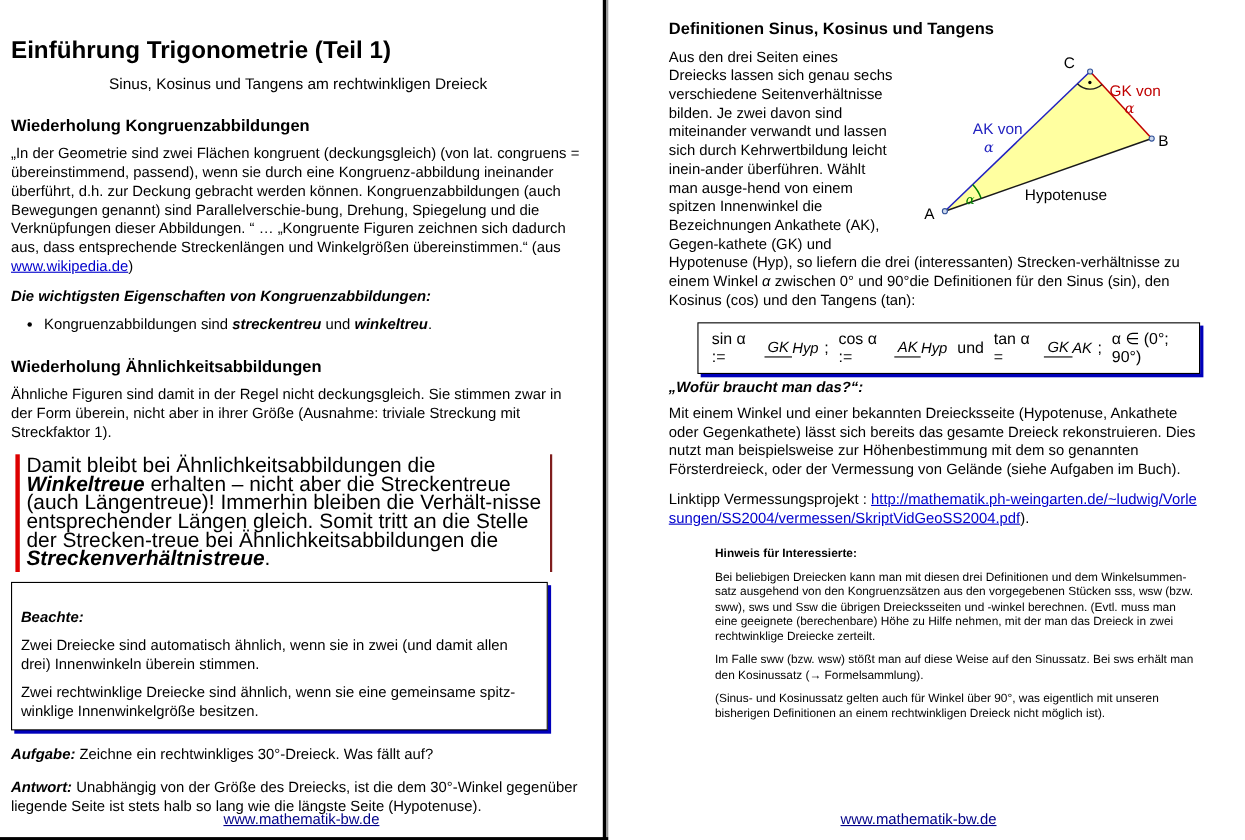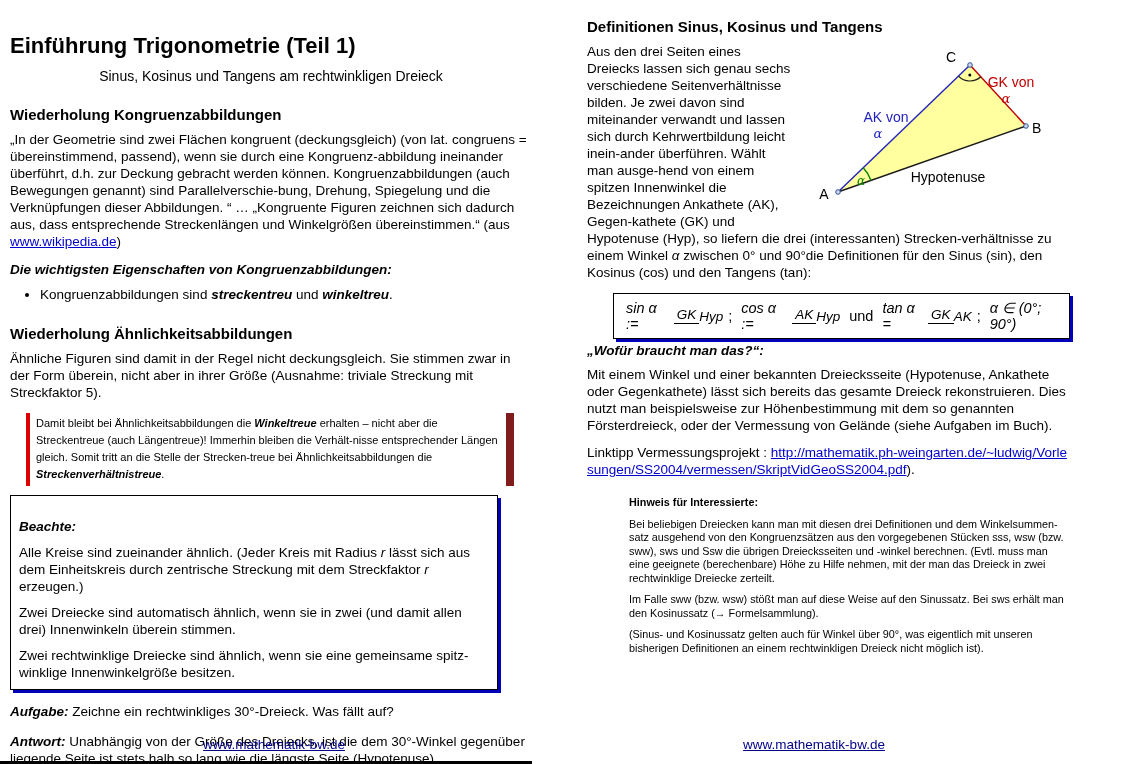--- a/index.html
+++ b/index.html
@@ -3,62 +3,62 @@
 <meta charset="utf-8">
 <style>
   html,body{margin:0;padding:0;}
   body{
     width:1132px;height:764px;position:relative;background:#ffffff;
     font-family:"Liberation Sans",sans-serif;color:#000;overflow:hidden;
     -webkit-font-smoothing:antialiased;
   }
   .page{position:absolute;top:0;height:764px;box-sizing:border-box;background:#fff;}
   .page-left{left:0;width:548px;padding:0 16px 0 10px;}
-  .page-right{left:532px;width:574px;padding:0 36px 0 55px;}
+  .page-right{left:553px;width:574px;padding:0 36px 0 55px;}
   .divider{position:absolute;left:548px;top:0;width:10px;height:764px;
     background:linear-gradient(to right,#000 0 3px,#9a9a9a 3px 7px,#000 7px 10px);}
   .bottom-edge{position:absolute;left:0;bottom:0;width:1005px;height:3px;background:#000;}
 
   .doc-title{margin:34px 0 0;text-align:left;font-size:22px;font-weight:bold;line-height:24px;}
   .doc-subtitle{margin:10px 0 0;text-align:center;font-size:14px;}
   h3.sect{font-size:15px;font-weight:bold;margin:22px 0 6px;}
   p.body{font-size:13.5px;line-height:17px;margin:8px 0;}
   .bi{font-weight:bold;font-style:italic;}
   .it{font-style:italic;}
   .props-heading{font-size:13.5px;margin:12px 0 0;}
   ul.bullets{margin:9px 0 0 30px;padding:0;font-size:13.5px;line-height:17px;}
   ul.bullets li{margin:0;}
 
   a.link-blue{color:#0000cc;text-decoration:underline;cursor:pointer;}
   a.link-navy{color:#000088;text-decoration:underline;cursor:pointer;}
 
-  .redbox{width:488px;box-sizing:border-box;margin:12px 16px 0;
-    border-left:4px solid #dd0000;border-right:8px solid #7f1d1d;padding:2px 5px 3px 6px;
-    font-size:11px;line-height:17px;}
+  .redbox{width:488px;box-sizing:border-box;margin:12px 4px 0;
+    border-left:4px solid #dd0000;border-right:2px solid #7f1d1d;padding:2px 5px 3px 6px;
+    font-size:19px;line-height:17px;}
   .bluebox{width:488px;box-sizing:border-box;margin:9px 0 0;
     border:1px solid #000;box-shadow:3px 3px 0 #0000bb;padding:20px 8px 8px;
     font-size:13.5px;line-height:17px;}
   .bluebox p{margin:9px 0 0;}
   .bluebox .head{margin:2px 0 0;}
 
   .qa{font-size:13.5px;line-height:17px;margin:13px 0 0;}
 
   .footer{position:absolute;bottom:12px;left:0;width:100%;text-align:center;font-size:13.5px;}
   .page-right .footer{padding-right:10px;box-sizing:border-box;}
 
   
   .fig{float:right;width:272px;height:172px;margin:2px 0 2px 6px;}
   .fig svg{display:block;}
   .intro{font-size:13.5px;line-height:17px;margin:8px 0 0;}
   .clear{clear:both;}
 
   .formula-box{display:inline-flex;align-items:center;gap:9px;margin:12px 0 0 26px;
     border:1px solid #000;box-shadow:3px 3px 0 #0000bb;padding:6px 12px;background:#fff;
     font-size:14.5px;}
-  .formula-box .m{font-style:italic;}
+  .formula-box .m{}
   .formula-box .frac{display:inline-flex;align-items:center;
     font-style:italic;font-size:13.5px;line-height:14px;}
   .formula-box .frac .num{border-bottom:1px solid #000;padding:0 3px 1px;}
   .formula-box .frac .den{padding-top:1px;}
   .formula-box .sep{margin-left:-4px;}
 
   .wofuer{font-size:13.5px;margin:4px 0 0;}
   .linktipp{font-size:13.5px;line-height:17px;margin:10px 0 0;word-break:break-all;}
   .hinweis{margin:18px 0 0 42px;width:436px;font-size:10.8px;line-height:13.5px;}
   .hinweis .head{font-weight:bold;margin:0;}
@@ -76,29 +76,28 @@
 
   <h3 class="sect">Wiederholung Kongruenzabbildungen</h3>
   <p class="body"><span>„In der Geometrie sind zwei Flächen kongruent (deckungsgleich) (von lat. congruens = übereinstimmend, passend), wenn sie durch eine Kongruenz-abbildung ineinander überführt, d.h. zur Deckung gebracht werden können. Kongruenzabbildungen (auch Bewegungen genannt) sind Parallelverschie-bung, Drehung, Spiegelung und die Verknüpfungen dieser Abbildungen. “ … „Kongruente Figuren zeichnen sich dadurch aus, dass entsprechende Streckenlängen und Winkelgrößen übereinstimmen.“ (aus </span><a class="link-blue">www.wikipedia.de</a><span>)</span></p>
 
   <p class="props-heading bi">Die wichtigsten Eigenschaften von Kongruenzabbildungen:</p>
   <ul class="bullets">
     <li><span>Kongruenzabbildungen sind </span><span class="bi">streckentreu</span><span> und </span><span class="bi">winkeltreu</span><span>.</span></li>
   </ul>
 
   <h3 class="sect">Wiederholung Ähnlichkeitsabbildungen</h3>
-  <p class="body">Ähnliche Figuren sind damit in der Regel nicht deckungsgleich. Sie stimmen zwar in der Form überein, nicht aber in ihrer Größe (Ausnahme: triviale Streckung mit Streckfaktor 5).</p>
+  <p class="body">Ähnliche Figuren sind damit in der Regel nicht deckungsgleich. Sie stimmen zwar in der Form überein, nicht aber in ihrer Größe (Ausnahme: triviale Streckung mit Streckfaktor 1).</p>
 
   <div class="redbox">
     <span>Damit bleibt bei Ähnlichkeitsabbildungen die </span><span class="bi">Winkeltreue</span><span> erhalten – nicht aber die Streckentreue (auch Längentreue)! Immerhin bleiben die Verhält-nisse entsprechender Längen gleich. Somit tritt an die Stelle der Strecken-treue bei Ähnlichkeitsabbildungen die </span><span class="bi">Streckenverhältnistreue</span><span>.</span>
   </div>
 
   <div class="bluebox">
     <p class="head bi">Beachte:</p>
-    <p><span>Alle Kreise sind zueinander ähnlich. (Jeder Kreis mit Radius </span><span class="it">r</span><span> lässt sich aus dem Einheitskreis durch zentrische Streckung mit dem Streckfaktor </span><span class="it">r</span><span> erzeugen.)</span></p>
     <p>Zwei Dreiecke sind automatisch ähnlich, wenn sie in zwei (und damit allen drei) Innenwinkeln überein stimmen.</p>
     <p>Zwei rechtwinklige Dreiecke sind ähnlich, wenn sie eine gemeinsame spitz-winklige Innenwinkelgröße besitzen.</p>
   </div>
 
   <p class="qa"><span class="bi">Aufgabe:</span><span> Zeichne ein rechtwinkliges 30°-Dreieck. Was fällt auf?</span></p>
   <p class="qa"><span class="bi">Antwort:</span><span> Unabhängig von der Größe des Dreiecks, ist die dem 30°-Winkel gegenüber liegende Seite ist stets halb so lang wie die längste Seite (Hypotenuse).</span></p>
 
   <div class="footer"><a class="link-navy">www.mathematik-bw.de</a></div>
 </div>
 

